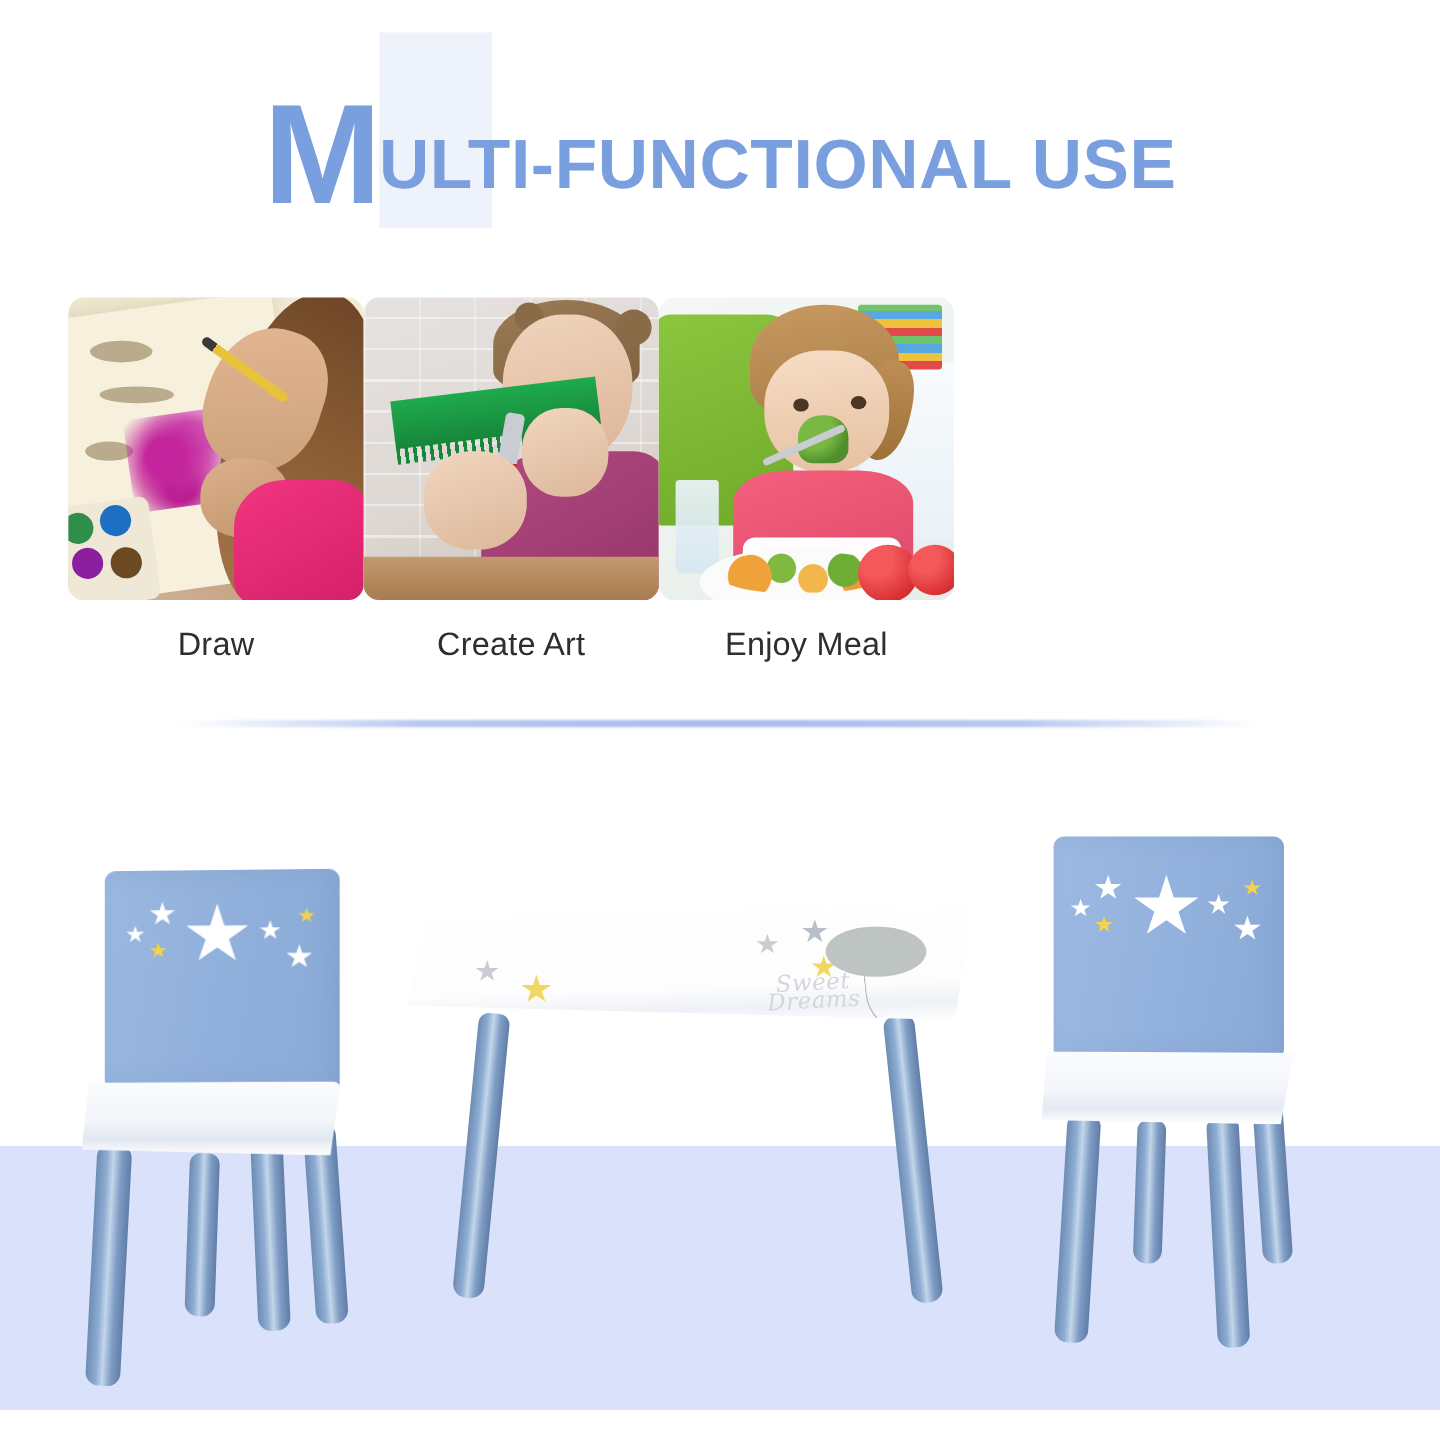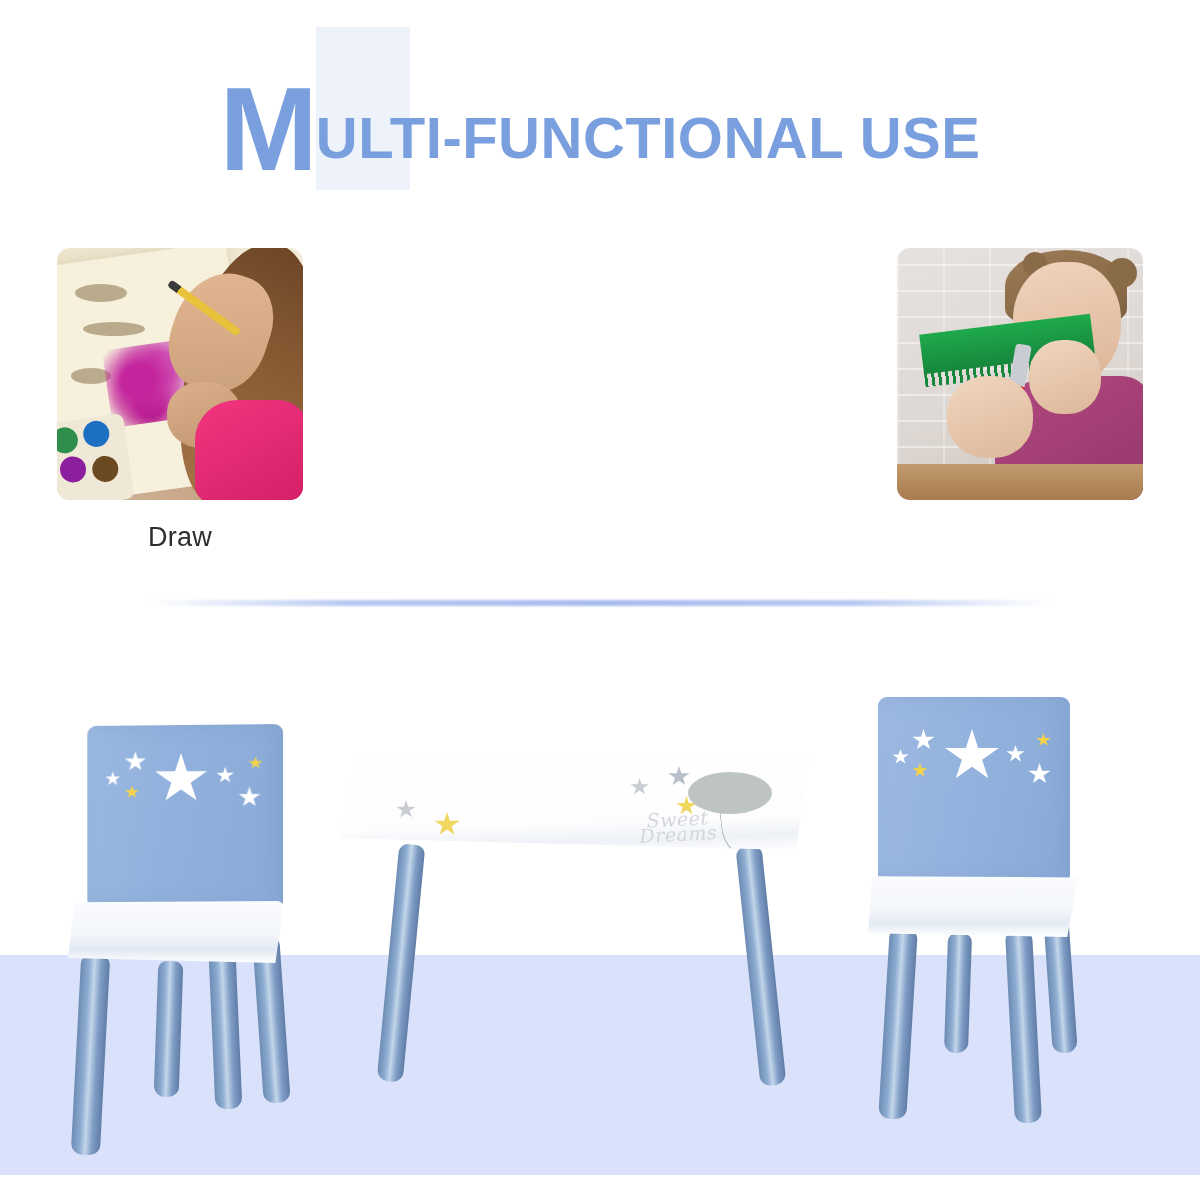--- a/index.html
+++ b/index.html
@@ -31,21 +31,21 @@
   }
   #title-rest{
     display:inline-block; vertical-align:baseline;
     font-size:58px; font-weight:700; color:#7a9fdf;
     letter-spacing:0.5px;
   }
 
   
   #features{
     position:absolute; left:57px; top:248px; width:1086px; height:310px;
-    display:flex; justify-content:space-between;
+    display:flex; justify-content:flex-start;
   }
   .feature{ width:246px; }
   .feature-photo{
     width:246px; height:252px; border-radius:13px; overflow:hidden;
     position:relative; background:#e7e3da;
   }
   .feature-label{
     margin-top:22px; text-align:center; font-size:27px; color:#2e2e2e;
     letter-spacing:0.2px;
   }
@@ -396,23 +396,46 @@
       <div class="head"></div>
       <div class="torso"></div>
       <div class="greenpaper">
         <div class="fringe"></div>
       </div>
       <div class="scissors"></div>
       <div class="handR"></div>
       <div class="handL"></div>
       <div class="table2"></div>
     </div>
-  </div>
-
-
+    <div class="feature-label">Create Art</div>
+  </div>
+
+
+  <div class="feature">
+    <div class="feature-photo p4">
+      <div class="greenchair"></div>
+      <div class="window"></div>
+      <div class="books"></div>
+      <div class="hair4"></div>
+      <div class="pony"></div>
+      <div class="face4"></div>
+      <div class="eye" style="left:112px;top:84px;"></div>
+      <div class="eye" style="left:160px;top:82px;"></div>
+      <div class="broccoli"></div>
+      <div class="dress"></div>
+      <div class="bib"></div>
+      <div class="fork"></div>
+      <div class="glass"></div>
+      <div class="plate"></div>
+      <div class="veg"></div>
+      <div class="tomato" style="right:30px;"></div>
+      <div class="tomato" style="right:-6px;bottom:4px;width:44px;height:42px;"></div>
+    </div>
+    <div class="feature-label">Enjoy Meal</div>
+  </div>
 
 </div>
 
 <div id="divider"></div>
 
 <div id="scene">
   <div id="floor"></div>
 
   <div id="chair-left">
     <div class="leg lg1"></div>

